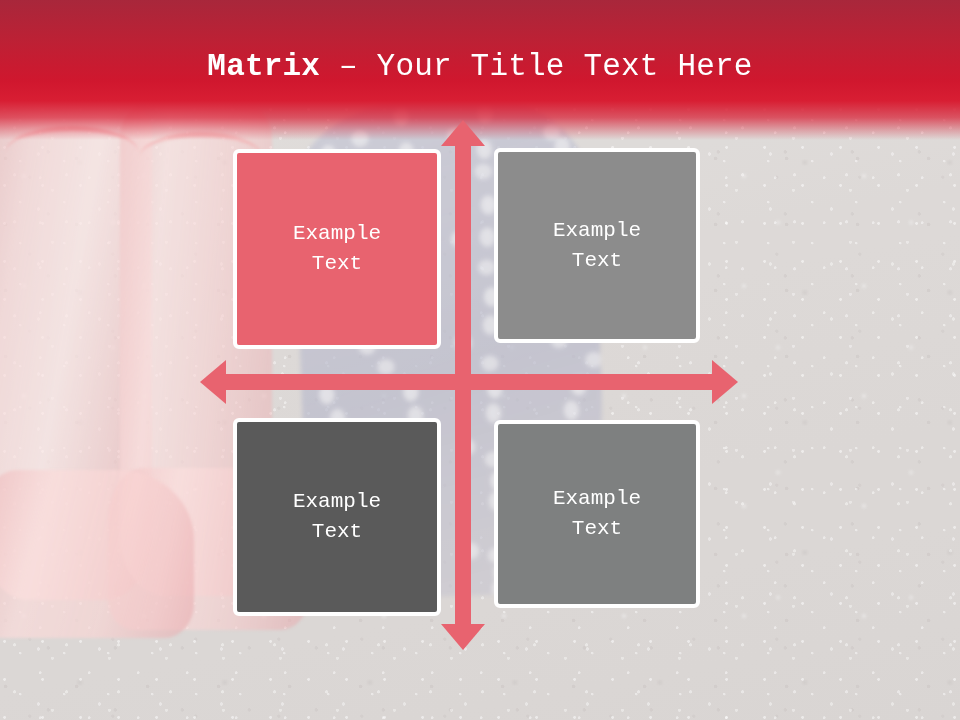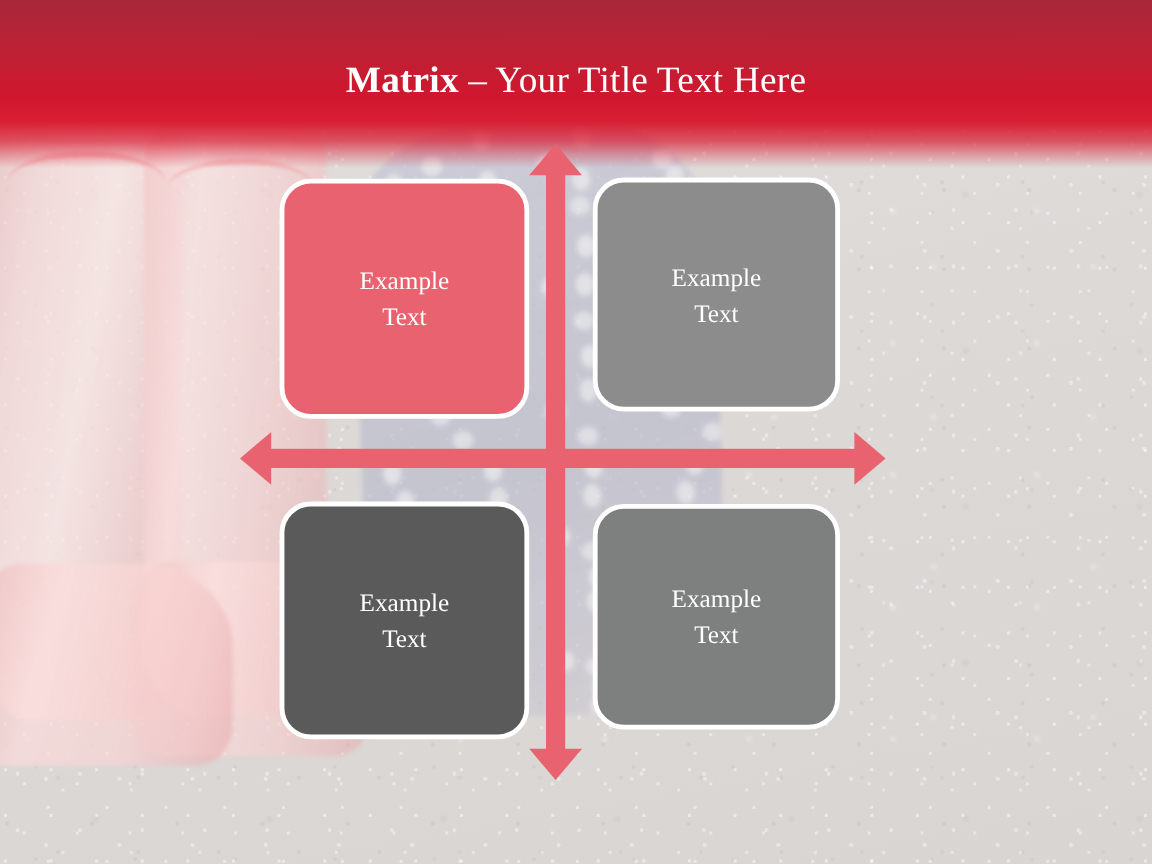--- a/index.html
+++ b/index.html
@@ -5,21 +5,21 @@
   html, body {
     margin: 0;
     padding: 0;
     background: #ffffff;
   }
   #slide {
     position: relative;
     width: 960px;
     height: 720px;
     overflow: hidden;
-    font-family: Liberation Serif, serif;
+    font-family: Liberation Mono, monospace;
     background: #cdc9c6;
   }
 
   
   .bg-layer {
     position: absolute;
     inset: 0;
     overflow: hidden;
   }
   
@@ -243,21 +243,21 @@
     top: 624px;
     border-left: 22px solid transparent;
     border-right: 22px solid transparent;
     border-top: 26px solid #e8636f;
   }
 
   
   .qbox {
     position: absolute;
     border: 4px solid #ffffff;
-    border-radius: 26px;
+    border-radius: 6px;
     box-sizing: border-box;
     display: flex;
     align-items: center;
     justify-content: center;
     text-align: center;
     color: #ffffff;
     font-size: 21px;
     line-height: 30px;
     padding: 6px 14px;
   }

